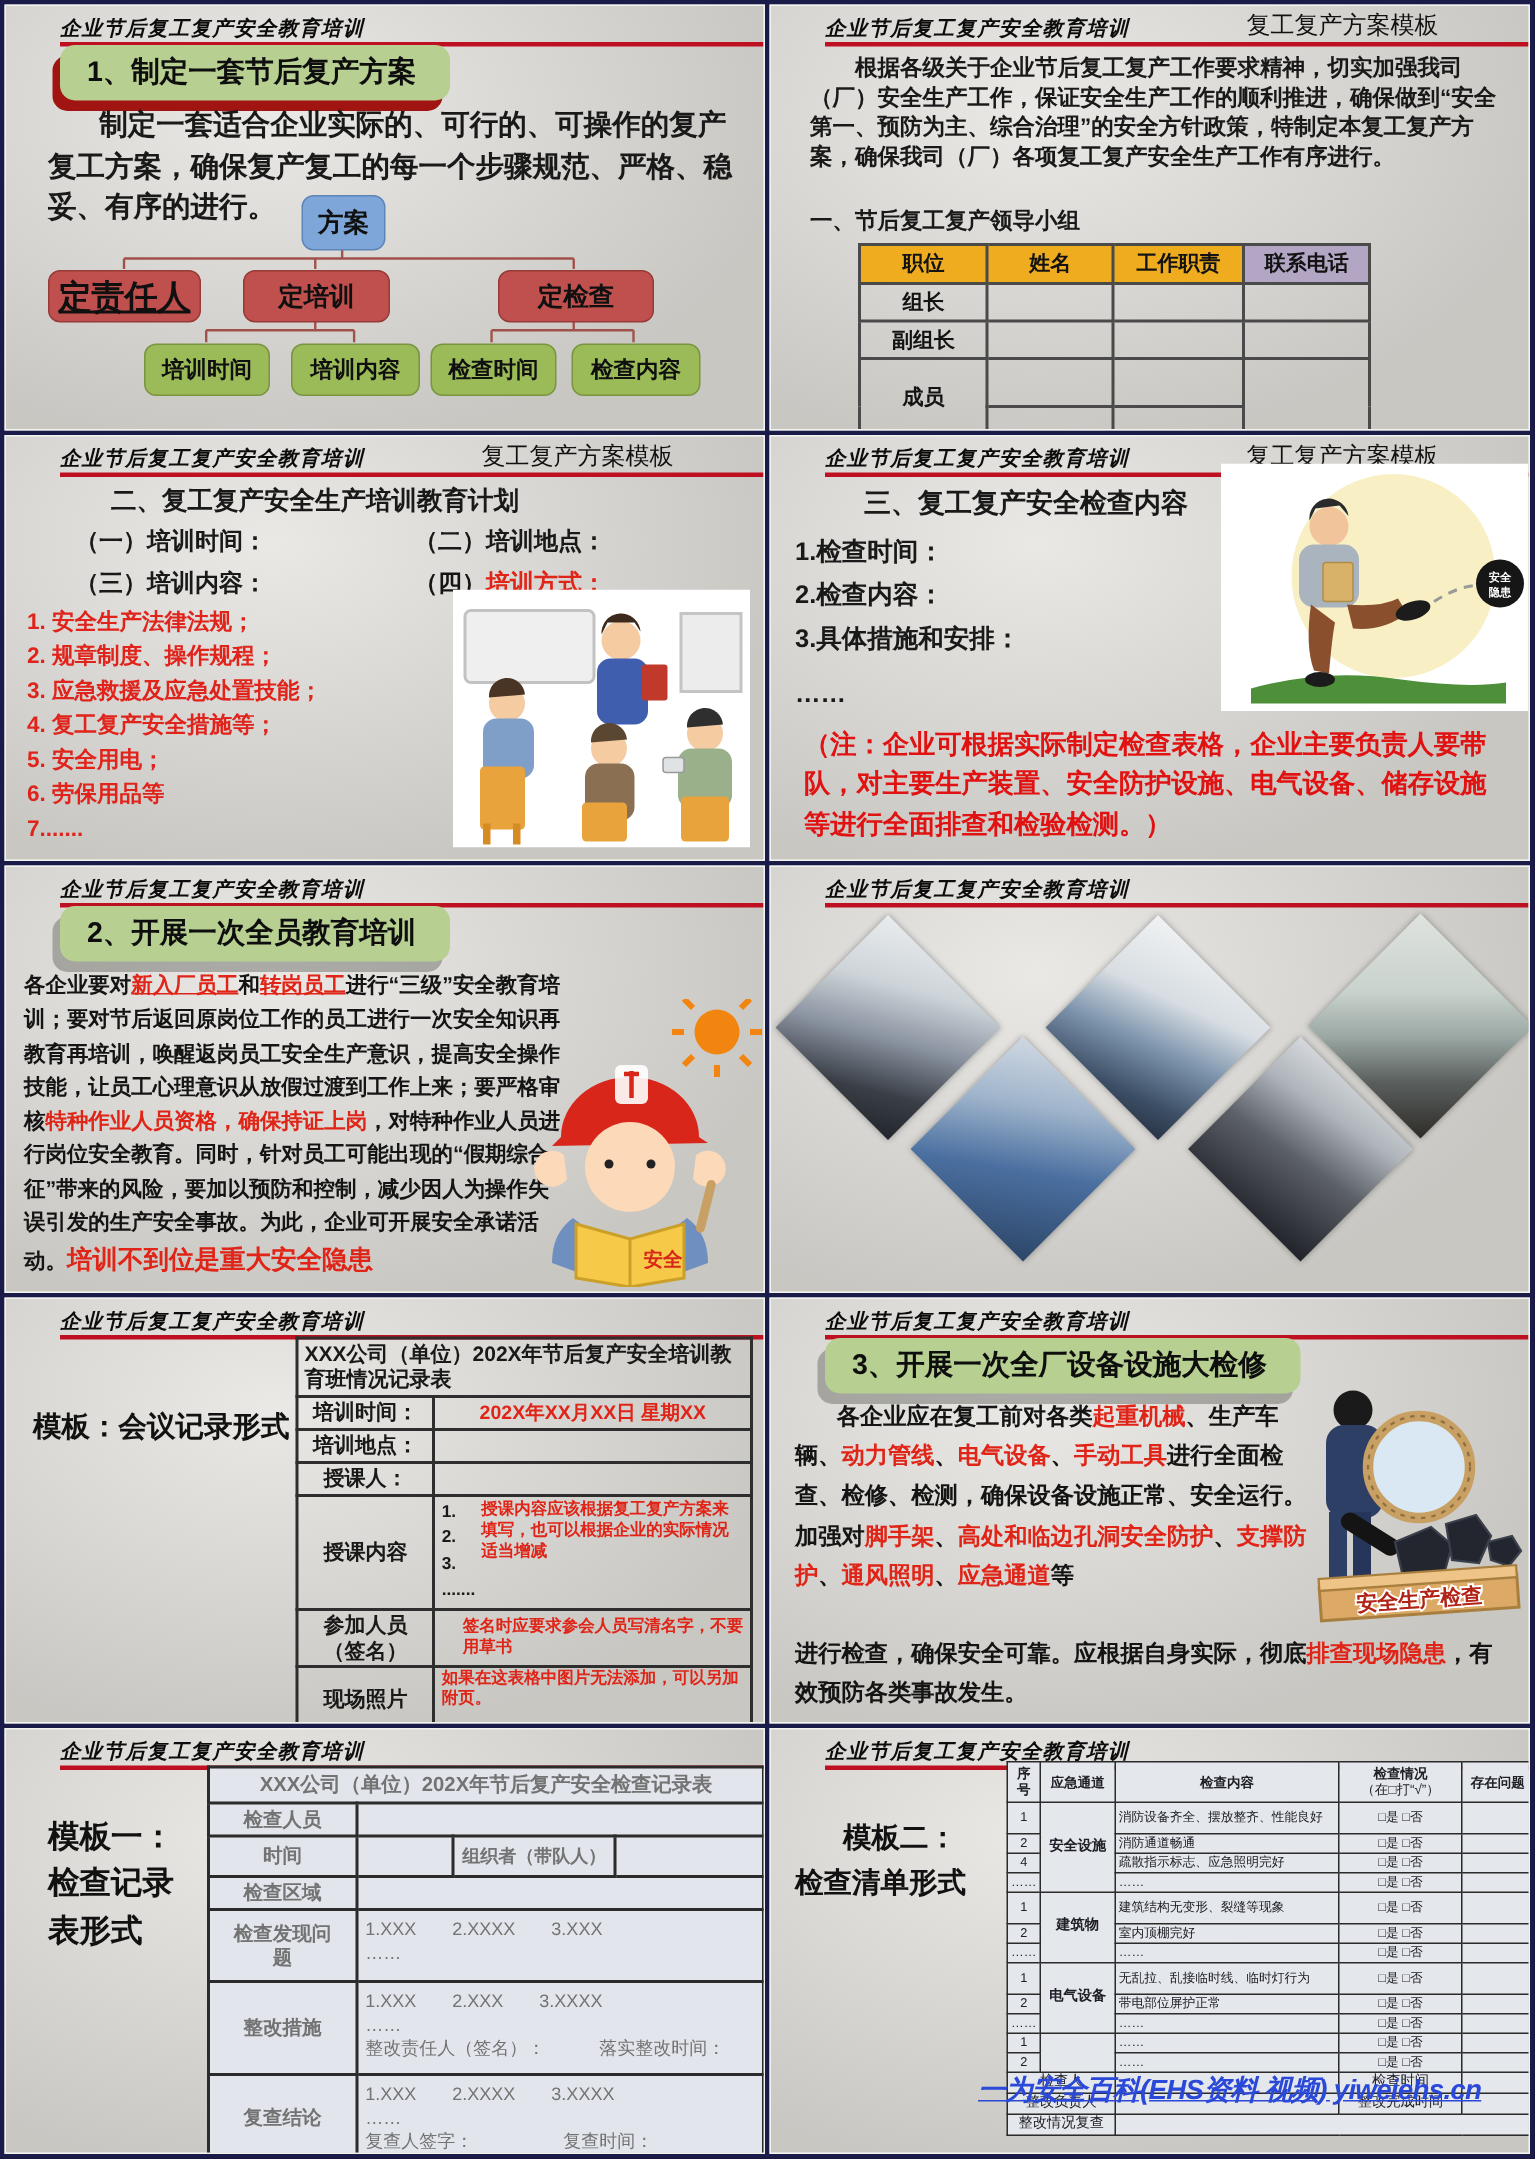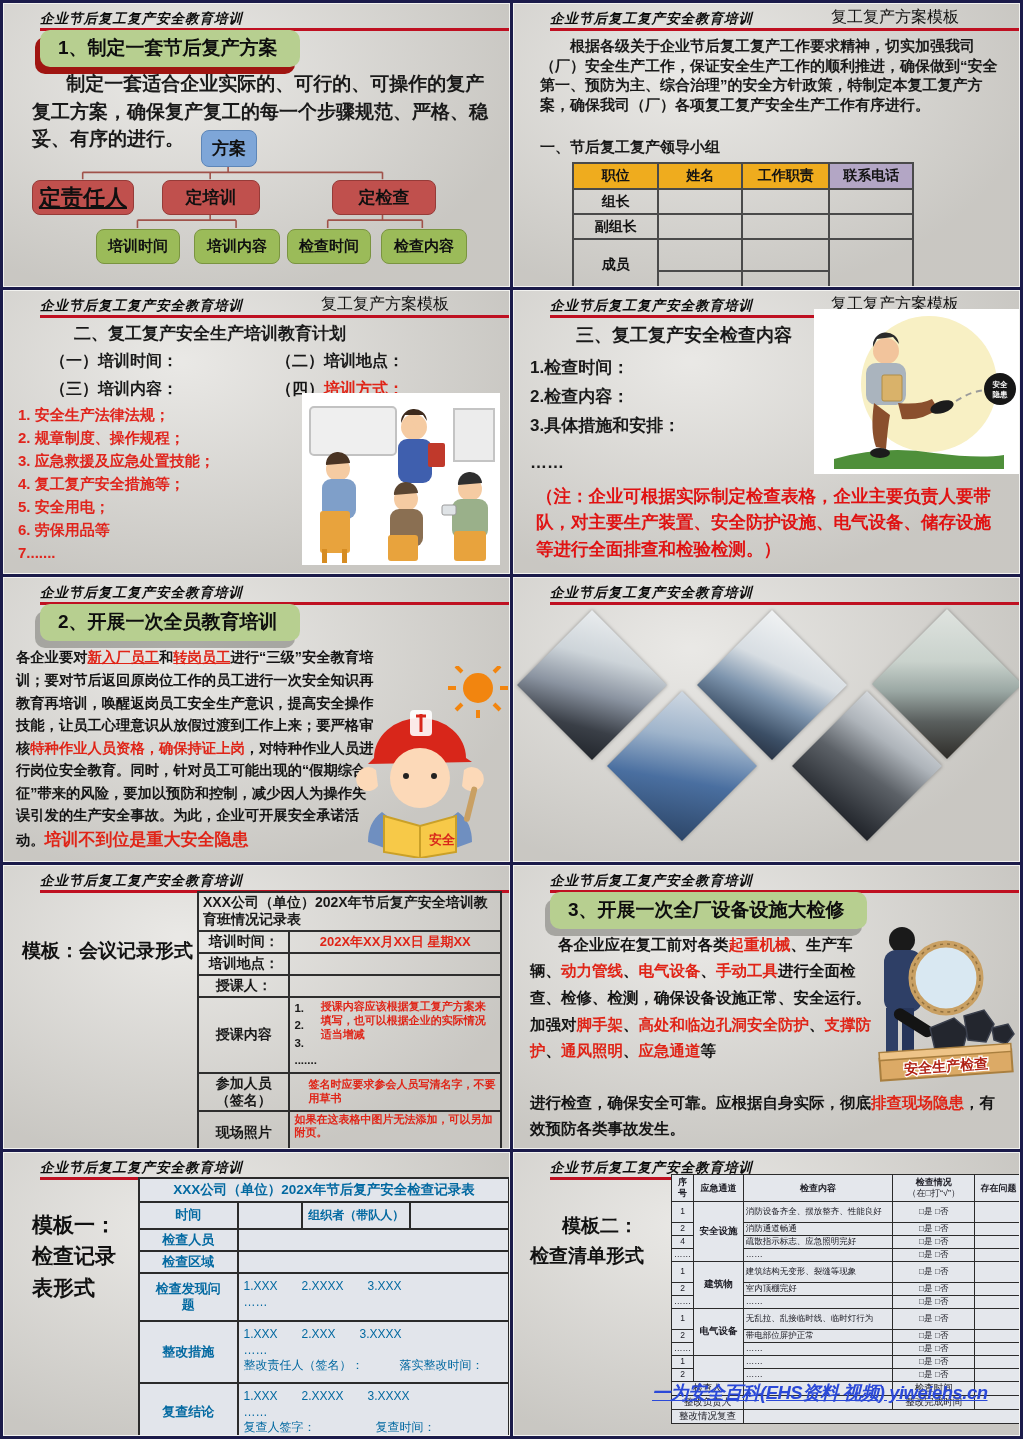--- a/index.html
+++ b/index.html
@@ -43,21 +43,21 @@
   .t2 td { border:2px solid #4a4a4a; text-align:center; font-weight:700; color:#131313; }
   .t2 .horange { background:#efac1e; }
   .t2 .hpurple { background:#b3a6c5; }
   
   .t7 { position:absolute; left:193px; top:25px; width:305px; font-size:13.5px; }
   .t7 td { border:2px solid #2e2e2e; padding:1px 4px; vertical-align:middle; }
   .t7 .lab { text-align:center; font-weight:700; font-size:14px; }
   .t7 .rnote { color:#e02417; font-size:11px; font-weight:600; line-height:1.25; }
   
   .t9 { position:absolute; left:134px; top:24px; width:372px; font-size:12px; }
-  .t9 td { border:2px solid #2b2b2b; background:#e2e5eb; padding:1px 5px; vertical-align:middle; color:#0369a1; }
+  .t9 td { border:2px solid #2b2b2b; background:#e2e5eb; padding:1px 5px; vertical-align:middle; color:#737373; }
   .t9 .lab { text-align:center; font-weight:600; font-size:13px; }
   .t10 { position:absolute; left:157px; top:21px; width:352px; font-size:8.5px; }
   .t10 td { border:1.5px solid #2b2b2b; background:#e4e7ec; padding:0 2px; vertical-align:middle; color:#202028; line-height:1.15; }
   .t10 .c { text-align:center; }
   .t10 .glab { text-align:center; font-weight:700; font-size:9.5px; }
   .sidelabel { position:absolute; font-weight:700; color:#111; }
   .wm { position:absolute; left:138px; top:227px; width:378px; color:#2b49d8; font-size:18.5px;
         font-weight:700; font-style:italic; text-decoration:underline; white-space:nowrap; letter-spacing:-.5px; }
   
   .diamond { position:absolute; transform:rotate(45deg); box-shadow:0 0 4px rgba(0,0,0,.35); }
@@ -360,29 +360,29 @@
       <colgroup>
           <col style="width:98px">
           <col style="width:64px">
           <col style="width:108px">
           <col style="width:98px">
         </colgroup>
       <tbody>
           <tr style="height:24px">
         <td colspan="4" style="text-align:center;font-weight:700;font-size:13.5px;">XXX公司（单位）202X年节后复产安全检查记录表</td>
       </tr>
-      <tr style="height:27px">
-        <td class="lab">时间</td>
-        <td></td>
-        <td class="lab" style="font-size:12px">组织者（带队人）</td>
-        <td></td>
-      </tr>
       <tr style="height:20px">
         <td class="lab">检查人员</td>
         <td colspan="3"></td>
+      </tr>
+      <tr style="height:27px">
+        <td class="lab">时间</td>
+        <td></td>
+        <td class="lab" style="font-size:12px">组织者（带队人）</td>
+        <td></td>
       </tr>
       <tr style="height:20px">
         <td class="lab">检查区域</td>
         <td colspan="3"></td>
       </tr>
       <tr style="height:48px">
         <td class="lab" style="width:70px;line-height:1.2;padding:0 14px;">检查发现问题</td>
         <td colspan="3" style="vertical-align:top;padding-top:4px;">
           <div>1.XXX　　2.XXXX　　3.XXX</div>
           <div>……</div>

